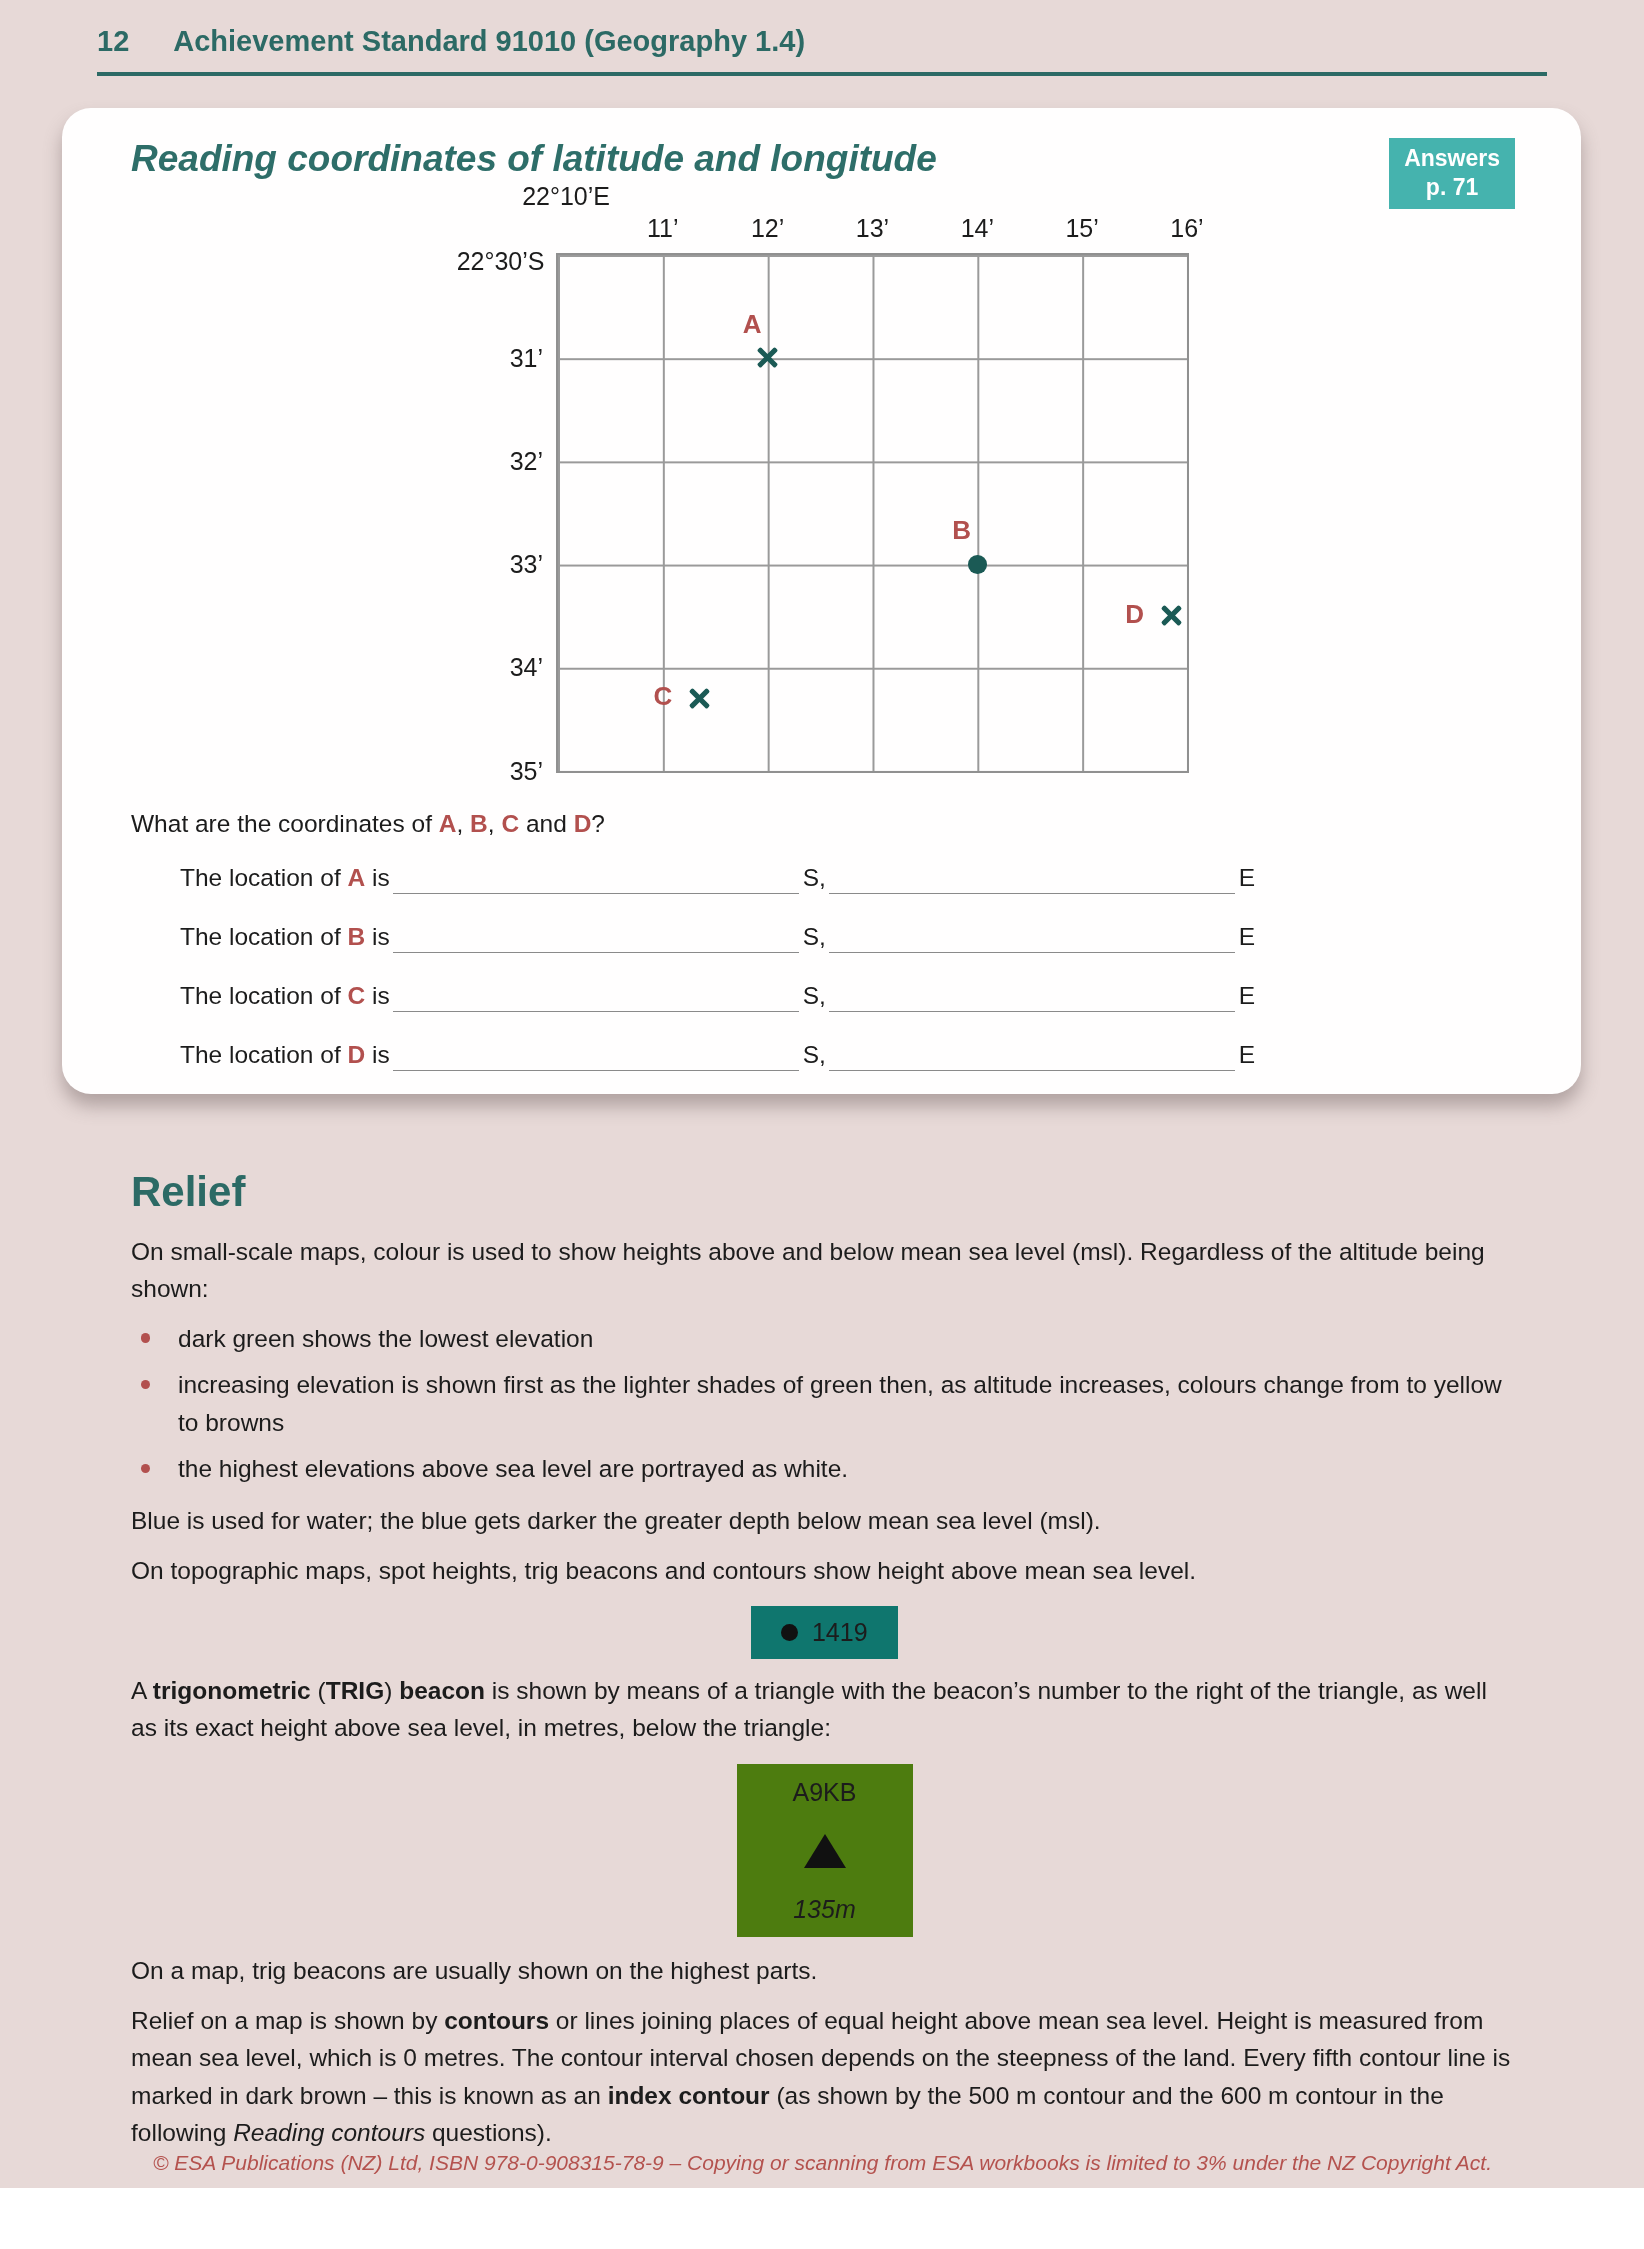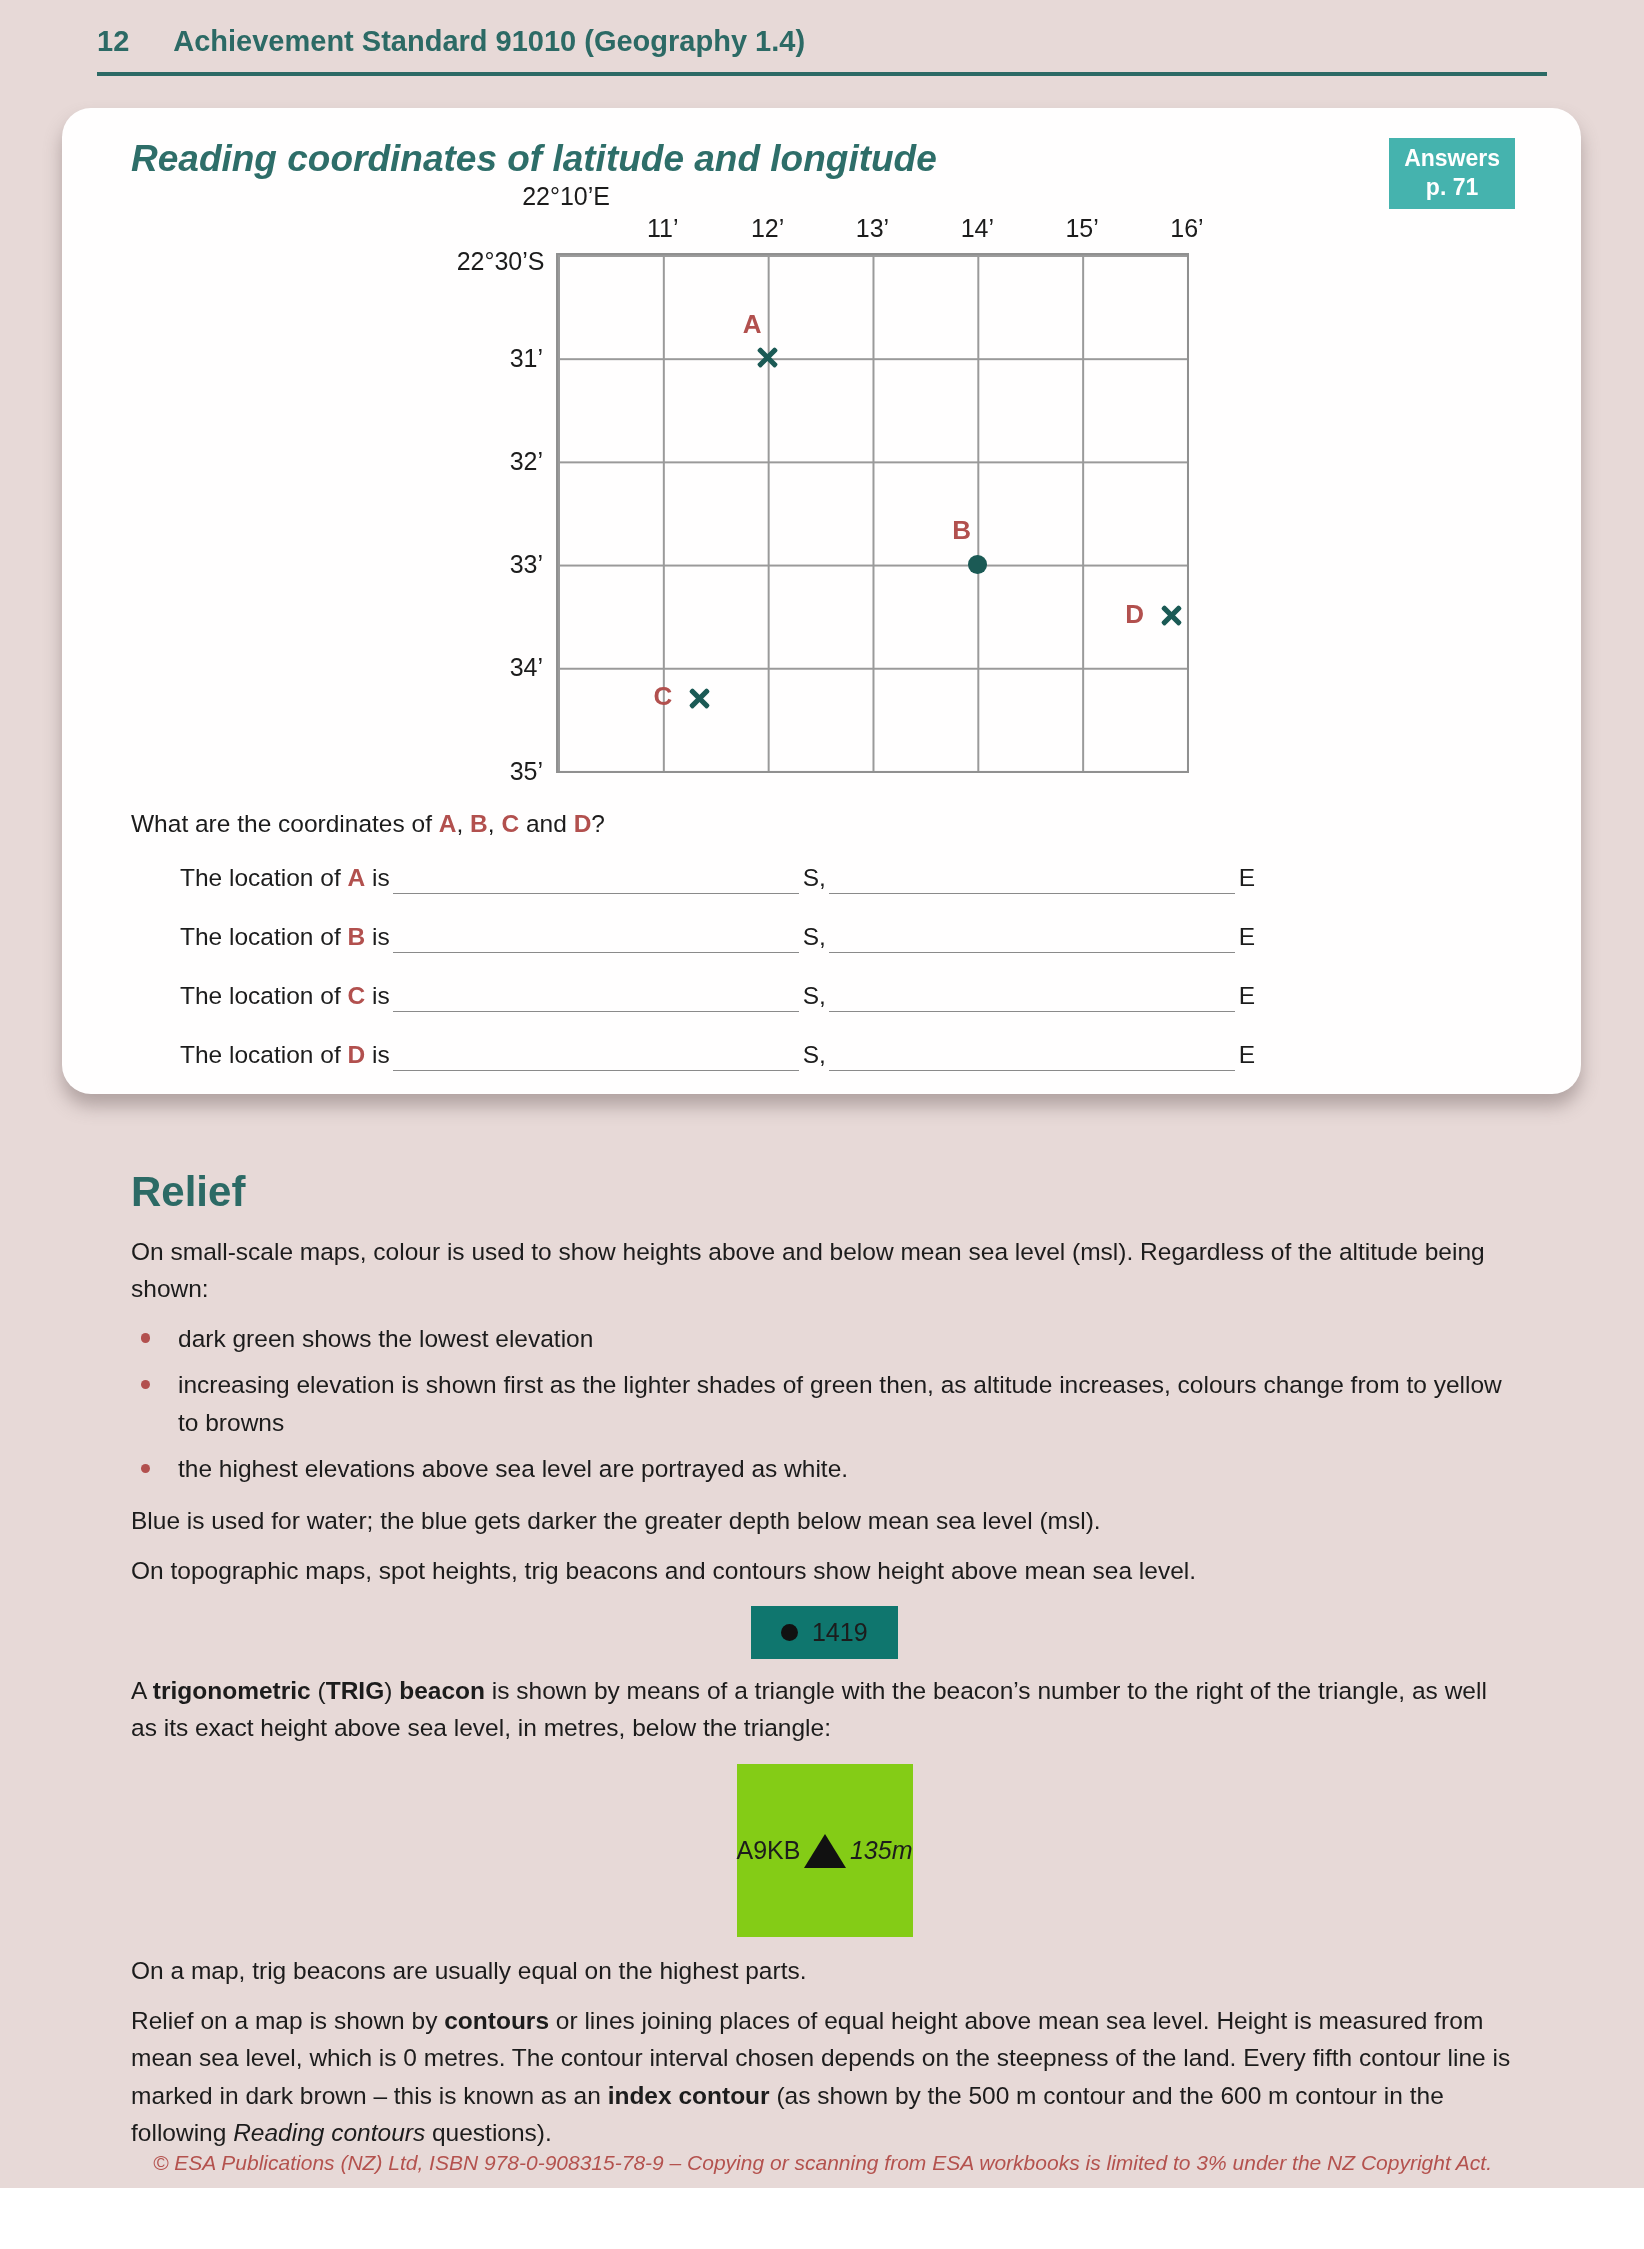--- a/index.html
+++ b/index.html
@@ -71,22 +71,22 @@
   .relief ul{list-style:none;margin:1.7px 0 15px 0;padding:0;}
   .relief li{position:relative;padding-left:47px;margin-bottom:9.3px;font-size:24.5px;line-height:1.52;}
   .relief li::before{content:"";position:absolute;left:10px;top:13.5px;width:9.3px;height:9.3px;border-radius:50%;background:#b2504e;}
   .box-wrap{text-align:center;}
   .spot-box{
     display:inline-flex;align-items:center;gap:13.5px;
     background:#0f766e;padding:12px 30px;margin:3.4px 0 13.5px 0;font-size:25px;
   }
   .spot-dot{width:17px;height:17px;border-radius:50%;background:#111111;}
   .beacon-box{
-    display:inline-flex;align-items:center;justify-content:space-between;
-    background:#84cc16;width:176px;height:173px;padding:13.5px 0;margin:5px 0 15px 0;
+    display:inline-flex;flex-direction:column;align-items:center;justify-content:space-between;
+    background:#4d7c0f;width:176px;height:173px;padding:13.5px 0;margin:5px 0 15px 0;
     font-size:25px;box-sizing:border-box;
   }
   .beacon-triangle{width:0;height:0;border-left:21px solid transparent;border-right:21px solid transparent;border-bottom:34px solid #111111;}
   .beacon-height{font-style:italic;}
   
   .footer{
     position:absolute;left:0;bottom:13.5px;width:100%;text-align:center;
     font-size:21px;font-style:italic;color:#b4524e;
   }
 </style>
@@ -197,19 +197,19 @@
     <p><span>A </span><span style="font-weight: bold;">trigonometric</span><span> (</span><span style="font-weight: bold;">TRIG</span><span>) </span><span style="font-weight: bold;">beacon</span><span> is shown by means of a triangle with the beacon’s number to the right of the triangle, as well as its exact height above sea level, in metres, below the triangle:</span></p>
 
     <div class="box-wrap">
       <div class="beacon-box">
         <span>A9KB</span>
         <span class="beacon-triangle"></span>
         <span class="beacon-height">135m</span>
       </div>
     </div>
 
-    <p>On a map, trig beacons are usually equal on the highest parts.</p>
+    <p>On a map, trig beacons are usually shown on the highest parts.</p>
     <p><span>Relief on a map is shown by </span><span style="font-weight: bold;">contours</span><span> or lines joining places of equal height above mean sea level. Height is measured from mean sea level, which is 0 metres. The contour interval chosen depends on the steepness of the land. Every fifth contour line is marked in dark brown – this is known as an </span><span style="font-weight: bold;">index contour</span><span> (as shown by the 500 m contour and the 600 m contour in the following </span><span style="font-style: italic;">Reading contours</span><span> questions).</span></p>
   </section>
 
   <div class="footer">© ESA Publications (NZ) Ltd, ISBN 978-0-908315-78-9 –  Copying or scanning from ESA workbooks is limited to 3% under the NZ Copyright Act.</div>
 </div>
 
 
 </body></html>

